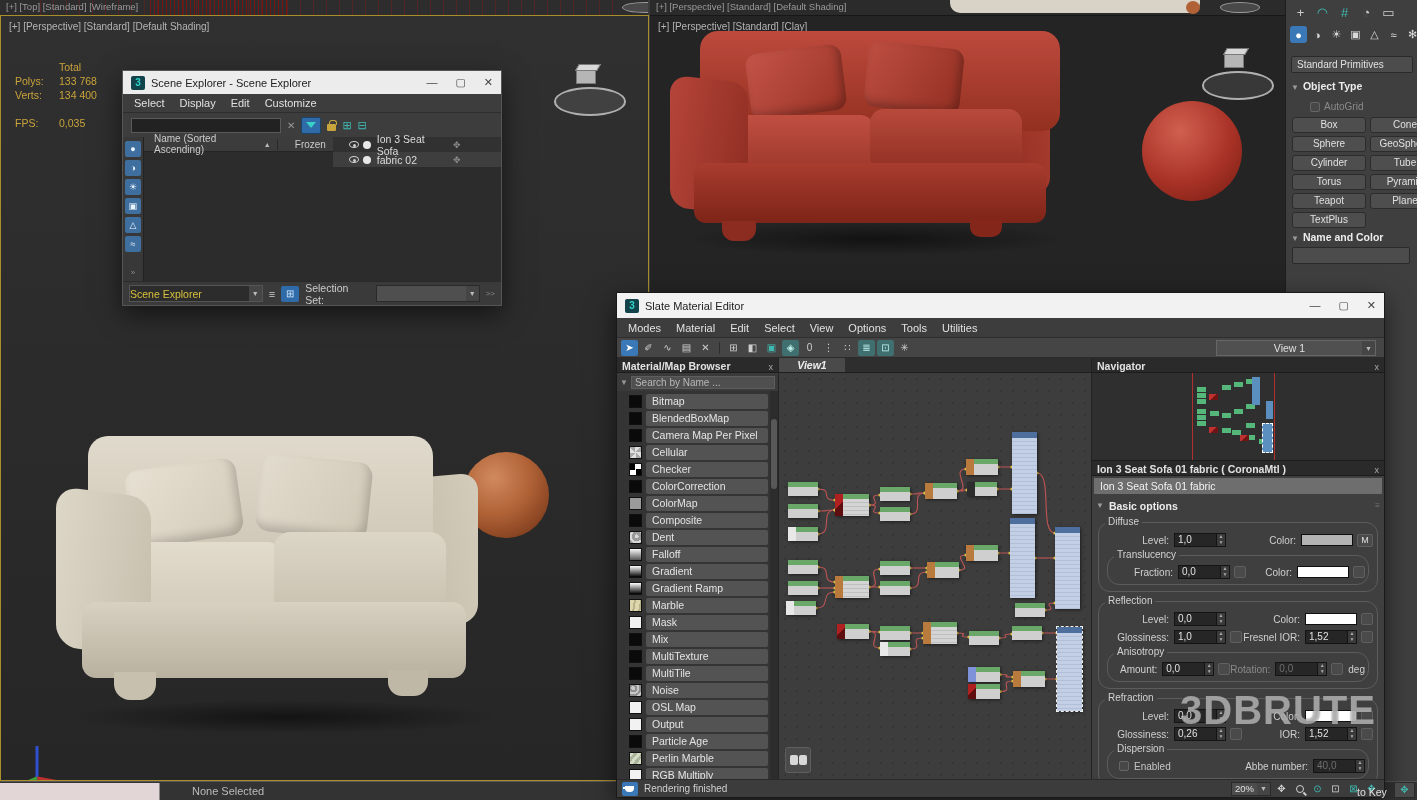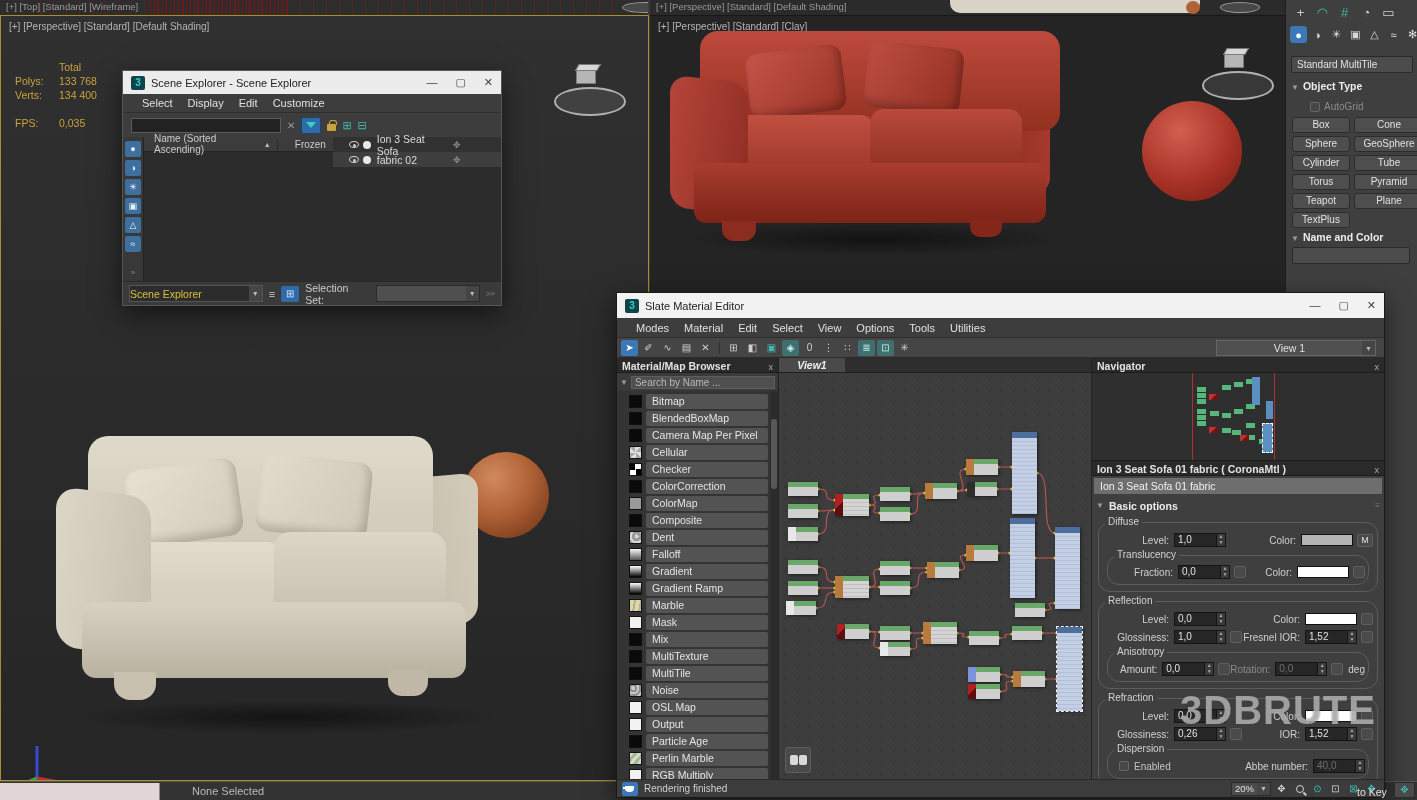--- a/index.html
+++ b/index.html
@@ -70,33 +70,33 @@
   .cp-cat{width:17px;height:17px;display:flex;align-items:center;justify-content:center;font-size:11px;color:#d8d8d8;border-radius:3px}
   .cp-cat.sel{background:#3a78b8;color:#fff}
   .cp-dd{position:absolute;left:5px;top:56px;width:122px;height:17px;background:#4c4c4c;border:1px solid #2a2a2a;border-radius:2px;
     font-size:10px;color:#e0e0e0;line-height:15px;padding-left:5px}
   .rollhdr{position:absolute;left:5px;font-size:10.5px;font-weight:bold;color:#ececec}
   .rollhdr .arr{color:#9a9a9a;font-size:8px;margin-right:4px}
   .cp-autogrid{position:absolute;left:24px;top:101px;display:flex;align-items:center;gap:4px;font-size:10px;color:#8a8a8a}
   .cb{width:10px;height:10px;background:#474747;border:1px solid #666;border-radius:2px}
   .otgrid{position:absolute;left:6px;top:117px;width:140px;display:flex}
   .otcol{display:flex;flex-direction:column;gap:3px}
-  .pbtn{width:58px;height:16px;background:#4e4e4e;border:1px solid #2c2c2c;border-radius:3px;
+  .pbtn{width:74px;height:16px;background:#4e4e4e;border:1px solid #2c2c2c;border-radius:3px;
     font-size:10px;color:#e0e0e0;text-align:center;line-height:14px;white-space:nowrap;overflow:hidden}
   .cp-namefield{position:absolute;left:6px;top:247px;width:118px;height:17px;background:#4c4c4c;border:1px solid #2a2a2a;border-radius:2px}
 
   
   .win{position:absolute;background:#3d3d3d;border:1px solid #555;box-shadow:0 8px 24px rgba(0,0,0,.55)}
   .titlebar{height:23px;background:#ececec;display:flex;align-items:center;padding:0 8px;color:#222}
   .titlebar .logo{width:14px;height:14px;background:#12424a;color:#2fd4c8;font-weight:bold;font-size:10px;
     display:flex;align-items:center;justify-content:center;border-radius:2px;margin-right:6px}
   .titlebar .ttl{font-size:11px;flex:1}
   .wctl{display:flex;gap:18px;color:#444;font-size:11px}
   .wctl span{cursor:default}
-  .menubar{height:19px;background:#3d3d3d;border-bottom:1px solid #2e2e2e;display:flex;align-items:center;gap:15px;padding-left:19px}
+  .menubar{height:19px;background:#3d3d3d;border-bottom:1px solid #2e2e2e;display:flex;align-items:center;gap:15px;padding-left:11px}
   .menubar span{font-size:11px;color:#e0e0e0}
 
   
   #se-search{position:absolute;left:0;top:42px;width:100%;height:24px;display:flex;align-items:center;padding-left:8px;gap:6px}
   #se-input{width:150px;height:15px;background:#222;border:1px solid #5a5a5a;color:#ddd;font-size:10px}
   .funnelbtn{width:20px;height:17px;background:#2f6ba8;border:1px solid #1c4468;border-radius:2px;display:flex;align-items:center;justify-content:center}
   .funnel{width:0;height:0;border-left:5px solid transparent;border-right:5px solid transparent;border-top:6px solid #39d0c8}
   .minilock{width:9px;height:7px;background:#c9a33b;border-radius:1px;position:relative;margin-top:4px}
   .minilock:before{content:"";position:absolute;left:1.5px;top:-4px;width:6px;height:4px;border:1.5px solid #c9a33b;border-bottom:0;border-radius:3px 3px 0 0}
   .se-xicon{color:#999;font-size:10px}
@@ -330,21 +330,21 @@
       </div>
     <div class="cp-row" id="cp-cats" style="left:4px;top:26px;gap:2px">
         <div class="cp-cat sel">●</div>
         <div class="cp-cat">◑</div>
         <div class="cp-cat">☀</div>
         <div class="cp-cat">▣</div>
         <div class="cp-cat">△</div>
         <div class="cp-cat">≈</div>
         <div class="cp-cat">✻</div>
       </div>
-    <div class="cp-dd"><span>Standard MultiTile</span></div>
+    <div class="cp-dd"><span>Standard Primitives</span></div>
     <div class="rollhdr" style="top:80px"><span class="arr">▼</span><span>Object Type</span></div>
     <div class="cp-autogrid">
       <span class="cb"></span>
       <span>AutoGrid</span>
     </div>
     <div class="otgrid">
       <div class="otcol" id="ot-left" style="margin-right:4px">
           <div class="pbtn">Box</div>
           <div class="pbtn">Sphere</div>
           <div class="pbtn">Cylinder</div>

